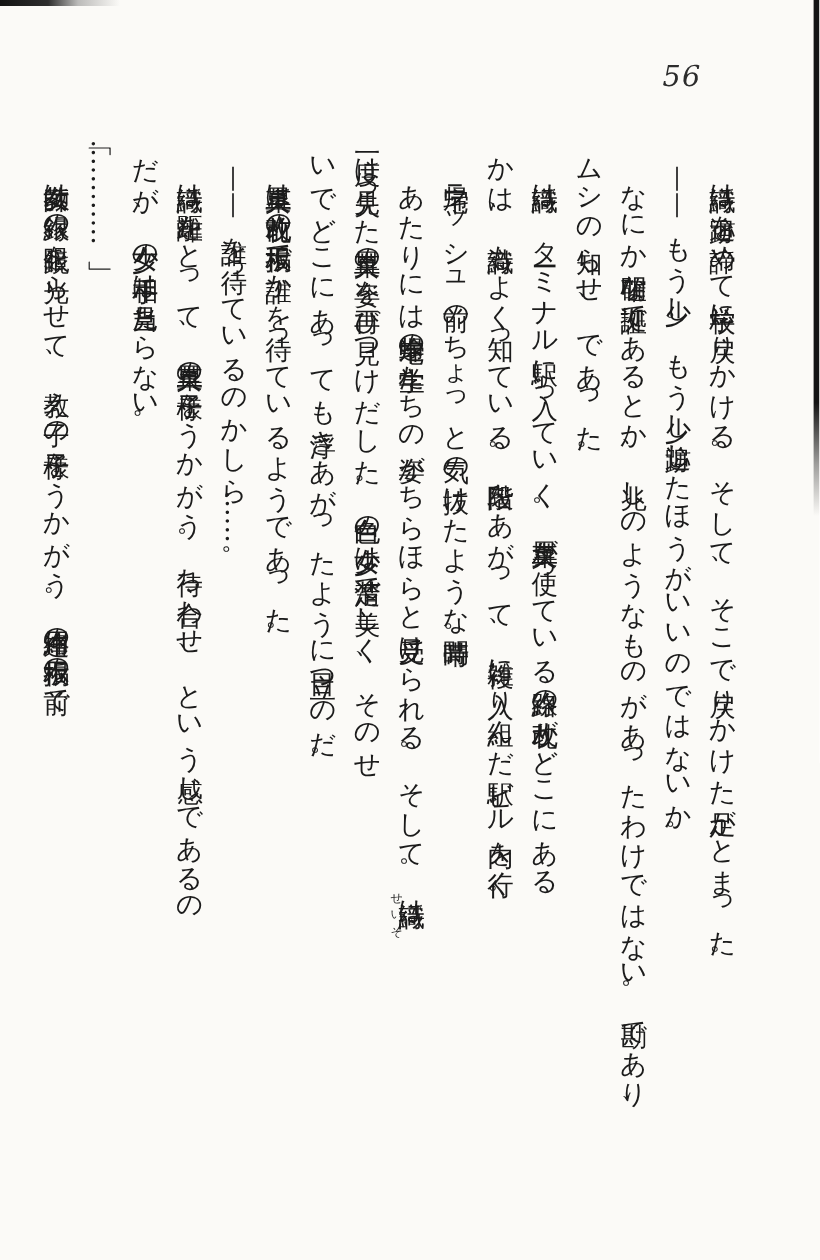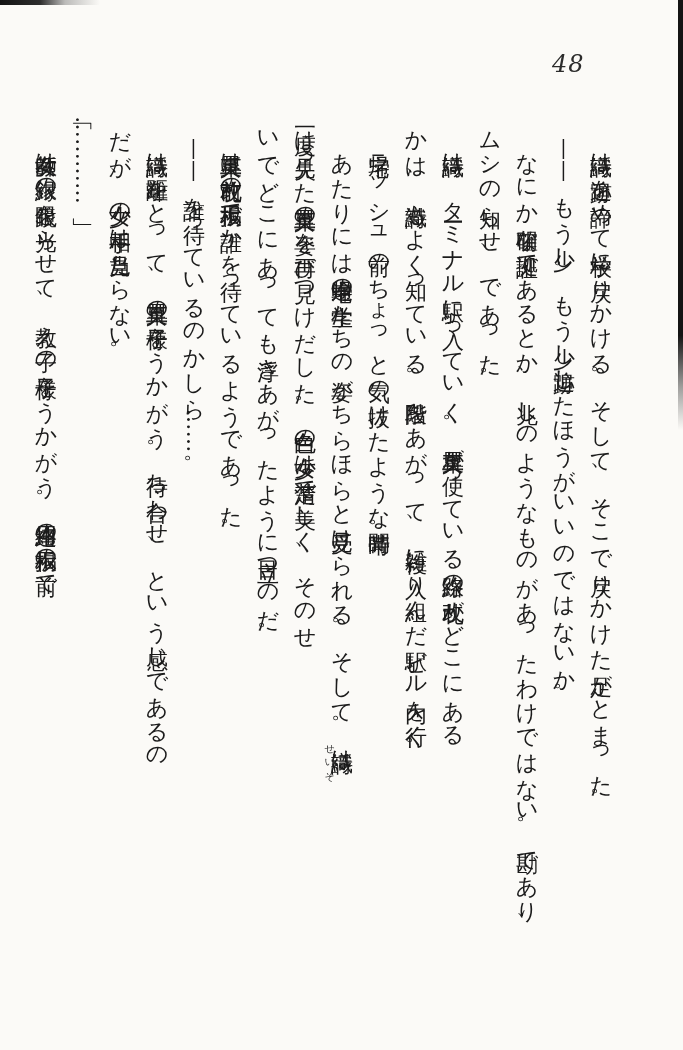--- a/index.html
+++ b/index.html
@@ -75,21 +75,21 @@
   }
 </style>
 </head>
 <body>
 
 <div class="page">
 
   <div class="artifact-top-left"></div>
   <div class="artifact-right-edge"></div>
 
-  <div class="page-number">48</div>
+  <div class="page-number">56</div>
 
   <div class="text-block">
     <p class="col">　詩織は追跡を諦めて学校に戻りかける。そして、そこで戻りかけた足がとまった。</p>
     <p class="col">　——もう少し。もう少し追跡したほうがいいのではないか。</p>
     <p class="col">　なにか明確な証拠であるとか、兆しのようなものがあったわけではない。勘であり、</p>
     <p class="col">ムシの知らせ、であった。</p>
     <p class="col">　詩織は、ターミナル駅に入っていく。真里菜が使っている路線の改札がどこにある</p>
     <p class="col">かは、詩織もよく知っている。階段をあがって、複雑に入り組んだ駅ビル内を行く。</p>
     <p class="col">　帰宅ラッシュ前のちょっと気の抜けたような時間帯。</p>
     <p class="col">　あたりには帰宅途中の学生たちの姿がちらほらと見受けられる。そして。詩織は、</p>

